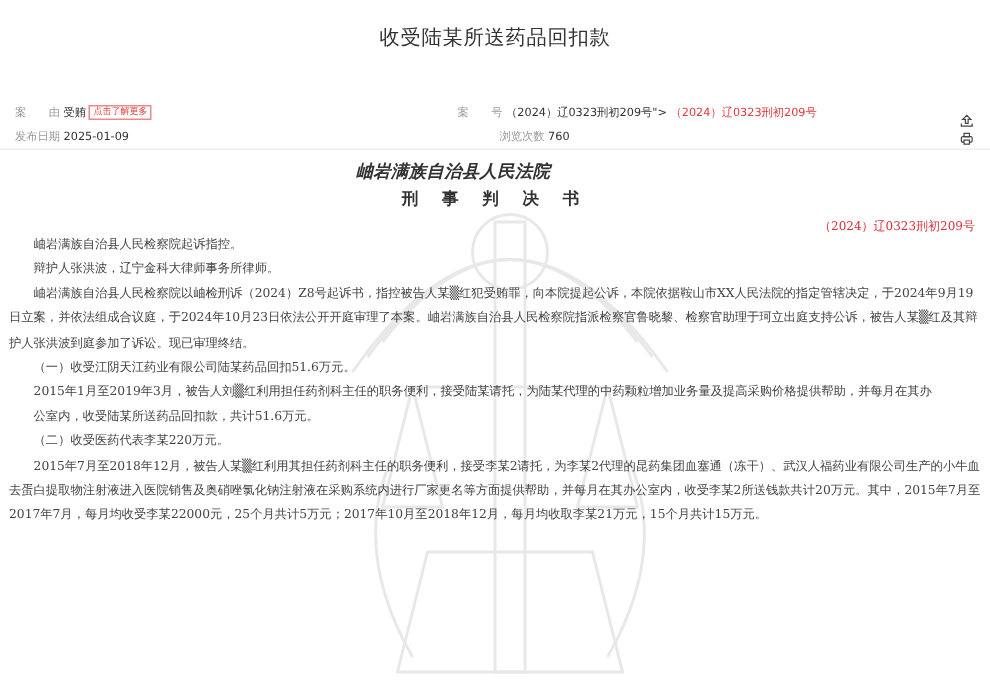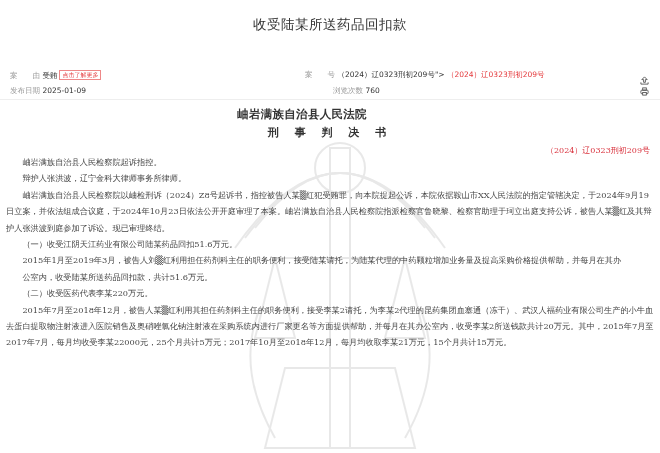--- a/index.html
+++ b/index.html
@@ -19,21 +19,21 @@
     display:inline-block; border:1px solid #e88; color:#e4393c; font-size:6px;
     padding:0 2px; line-height:8px; margin-left:2px; vertical-align:1px;
   }
   .tools { position:absolute; left:640px; top:76px; font-size:9px; color:#444; }
   .divider { position:absolute; top:99px; left:0; width:660px; height:1px; background:#eeeeee; }
 
   .emblem { position:absolute; left:215px; top:108px; width:250px; height:345px; opacity:0.13; }
 
   .court {
     position:absolute; top:107px; left:0; width:604px; text-align:center;
-    font-size:11.5px; font-weight:bold; color:#333; letter-spacing:0.3px;
+    font-size:11.5px; font-weight:bold; color:#333; letter-spacing:0.3px;font-style:italic;
   }
   .jtype {
     position:absolute; top:125px; left:0; width:660px; text-align:center;
     font-size:11px; font-weight:bold; color:#333; letter-spacing:6px;
   }
   .caseno-red {
     position:absolute; top:145px; right:10px; font-size:8px; color:#d9303b;
     font-family:"DejaVu Serif", serif;
   }
   .body-text {

